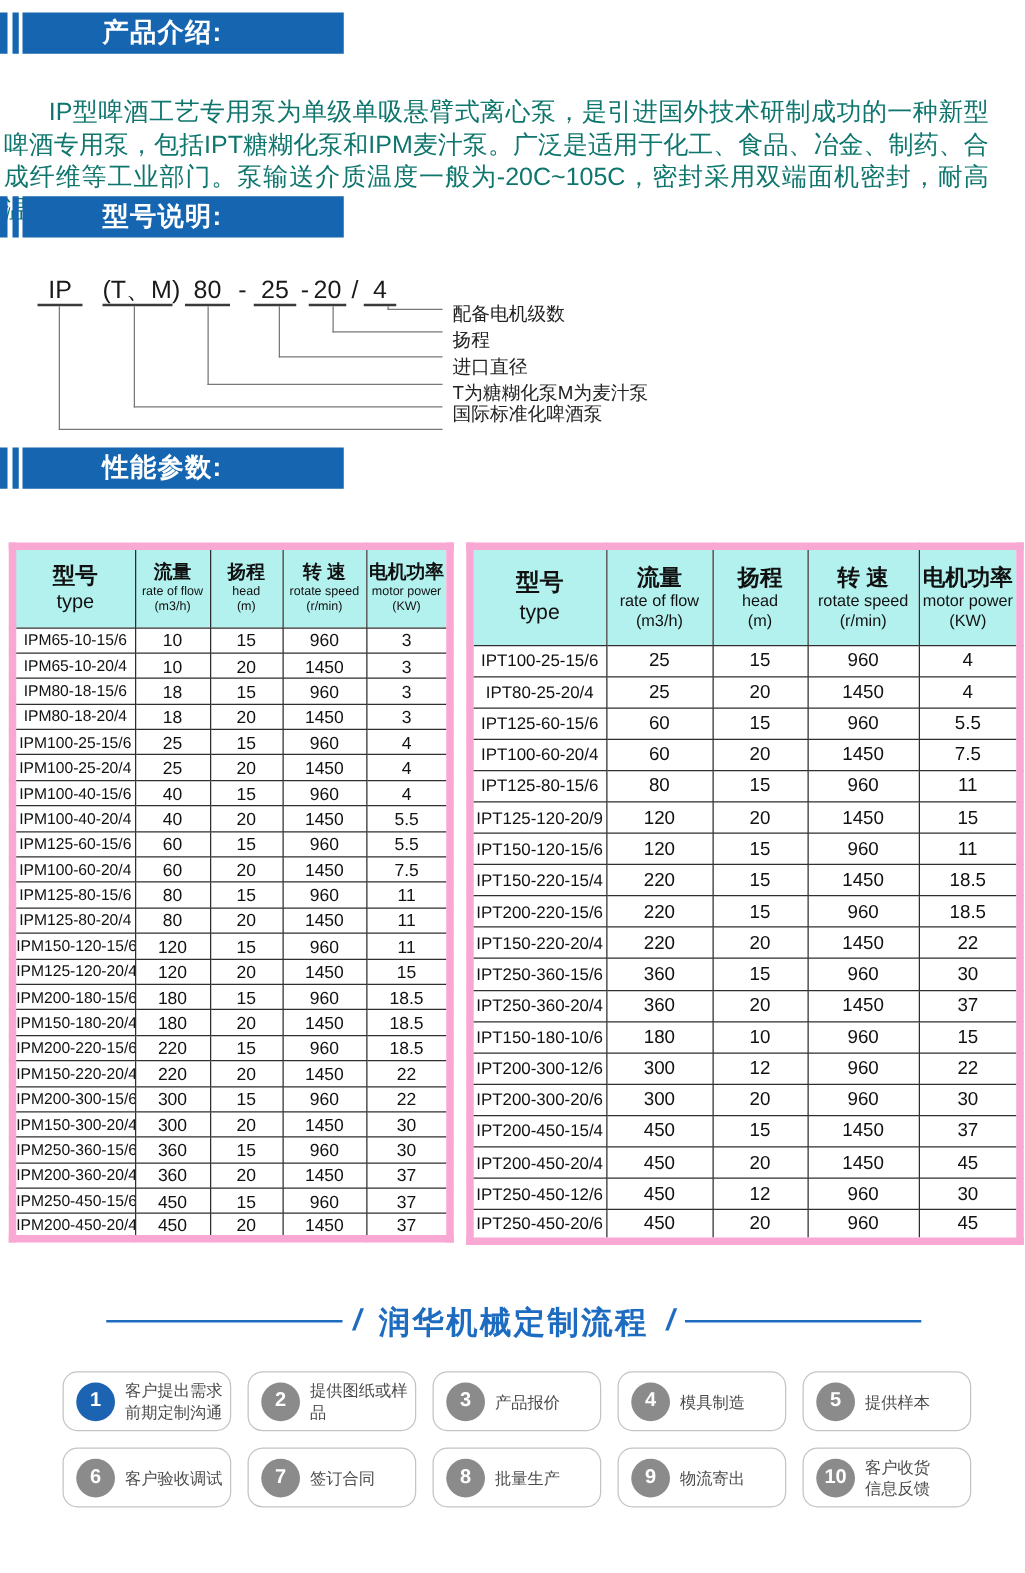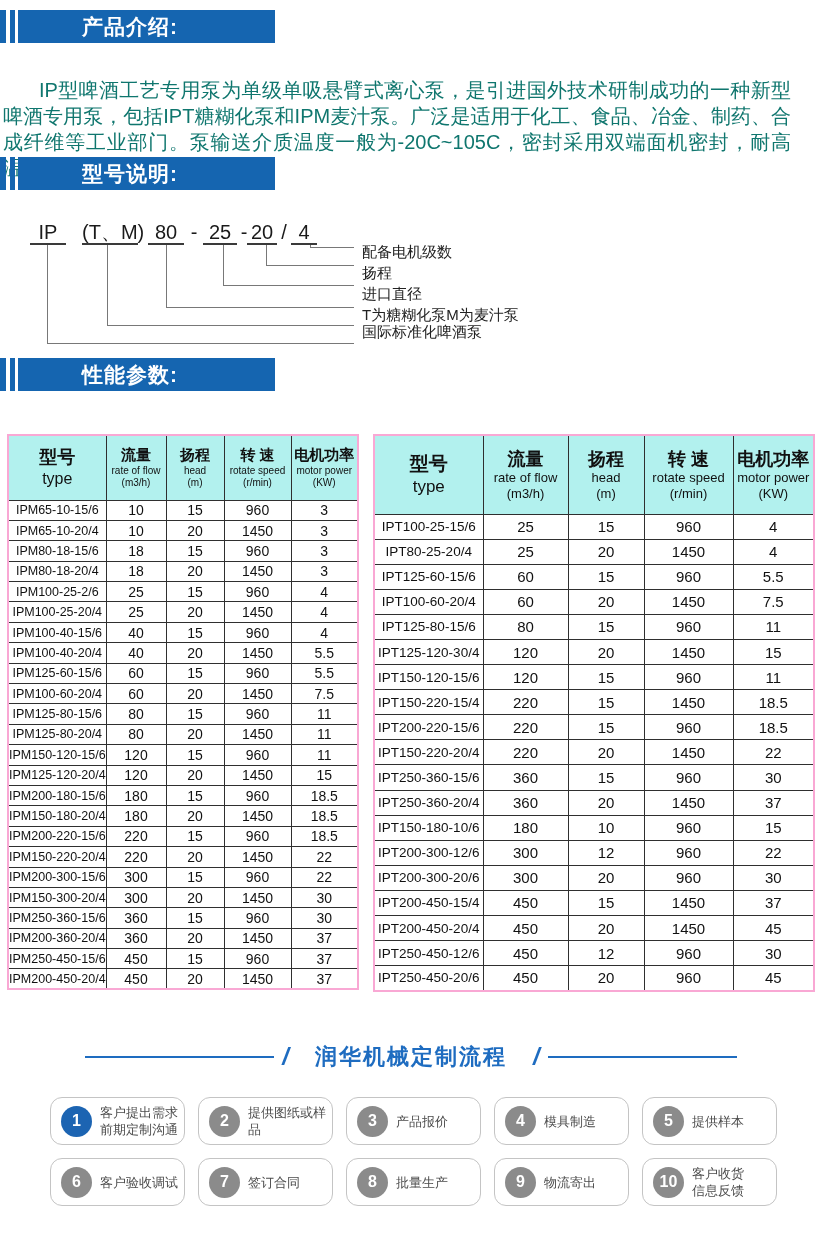--- a/index.html
+++ b/index.html
@@ -23,21 +23,21 @@
   .seg{position:absolute;top:221px;height:22px;font-size:20px;color:#1a1a1a;text-align:center;
     line-height:22px;white-space:nowrap}
   .seg.u{border-bottom:2px solid #3a3a3a}
   .conn{position:absolute;border-left:1px solid #787878;border-bottom:1px solid #787878}
   .mlabel{position:absolute;left:362px;font-size:15px;color:#222;white-space:nowrap;line-height:18px}
 
   
   .ptable{position:absolute;border-collapse:collapse;table-layout:fixed;background:#fff}
   .ptable th,.ptable td{border:1px solid #2f2f2f;text-align:center;vertical-align:middle;
     padding:0;overflow:hidden;white-space:nowrap;color:#111}
-  .ptable{border:2px solid #f9a8d4}
+  .ptable{border:6px solid #f9a8d4}
   .ptable thead th{background:#b2f1ee}
   .ptable .cn{display:block;font-weight:bold;line-height:1.25}
   .ptable .en,.ptable .unit{display:block;font-weight:normal;line-height:1.2}
   #tableL{left:7px;top:434px;width:350px}
   #tableL thead tr{height:65px}
   #tableL tbody tr{height:20.4px}
   #tableL td{font-size:14px}
   #tableL td:first-child{font-size:12.5px}
   #tableL .cn{font-size:15px}
   #tableL th:first-child .cn{font-size:18px}
@@ -51,21 +51,21 @@
   #tableR .cn{font-size:18px}
   #tableR th:first-child .cn{font-size:19px}
   #tableR .en,#tableR .unit{font-size:13px}
   #tableR th:first-child .en{font-size:17px;line-height:1.3}
 
   
   #flow-title{position:absolute;left:85px;top:1041px;width:652px;height:32px;display:flex;
     align-items:center;color:#1e6cc0}
   .fline{flex:1;height:2px;background:#1e6cc0}
   .fslash{font-size:24px;font-style:italic;font-weight:bold;margin:0 8px;flex:none}
-  .ftext{font-size:22px;font-weight:bold;letter-spacing:2px;margin:0 18px;flex:none}
+  .ftext{font-size:25px;font-weight:bold;letter-spacing:2px;margin:0 6px;flex:none}
   #steps{position:absolute;left:50px;top:1097px;display:grid;
     grid-template-columns:repeat(5,135px);grid-auto-rows:48px;column-gap:13px;row-gap:13px}
   .card{border:1px solid #c4c4c4;border-radius:12px;display:flex;align-items:center;
     background:#fff;box-sizing:border-box}
   .cnum{width:31px;height:31px;border-radius:50%;background:#8b8b8b;color:#fff;font-size:16px;
     font-weight:bold;display:flex;align-items:center;justify-content:center;margin-left:10px;flex:none}
   .card.first .cnum{background:#1c64b2}
   .clabel{margin-left:8px;font-size:13px;line-height:17px;color:#4c4c4c;white-space:pre-line;text-align:left}
 </style>
 </head>
@@ -177,21 +177,21 @@
           <td>3</td>
         </tr>
         <tr>
           <td>IPM80-18-20/4</td>
           <td>18</td>
           <td>20</td>
           <td>1450</td>
           <td>3</td>
         </tr>
         <tr>
-          <td>IPM100-25-2/6</td>
+          <td>IPM100-25-15/6</td>
           <td>25</td>
           <td>15</td>
           <td>960</td>
           <td>4</td>
         </tr>
         <tr>
           <td>IPM100-25-20/4</td>
           <td>25</td>
           <td>20</td>
           <td>1450</td>
@@ -392,21 +392,21 @@
           <td>7.5</td>
         </tr>
         <tr>
           <td>IPT125-80-15/6</td>
           <td>80</td>
           <td>15</td>
           <td>960</td>
           <td>11</td>
         </tr>
         <tr>
-          <td>IPT125-120-30/4</td>
+          <td>IPT125-120-20/9</td>
           <td>120</td>
           <td>20</td>
           <td>1450</td>
           <td>15</td>
         </tr>
         <tr>
           <td>IPT150-120-15/6</td>
           <td>120</td>
           <td>15</td>
           <td>960</td>

